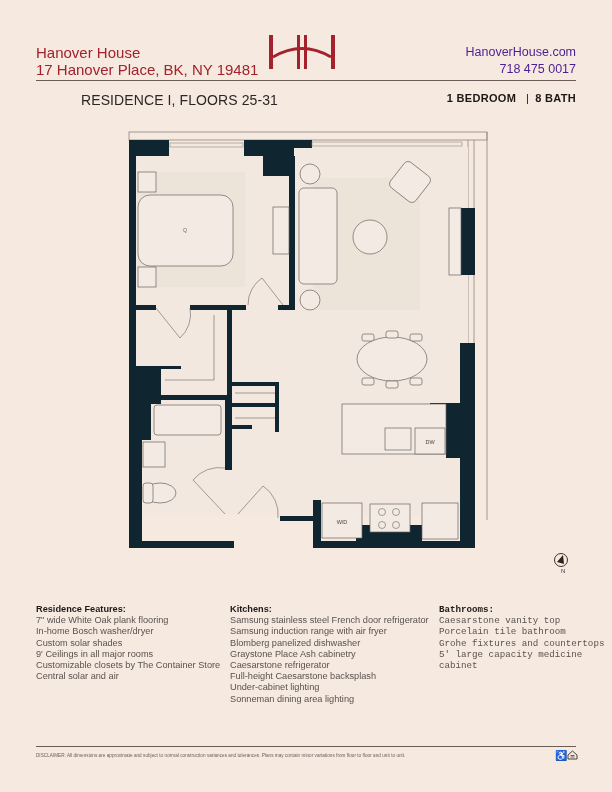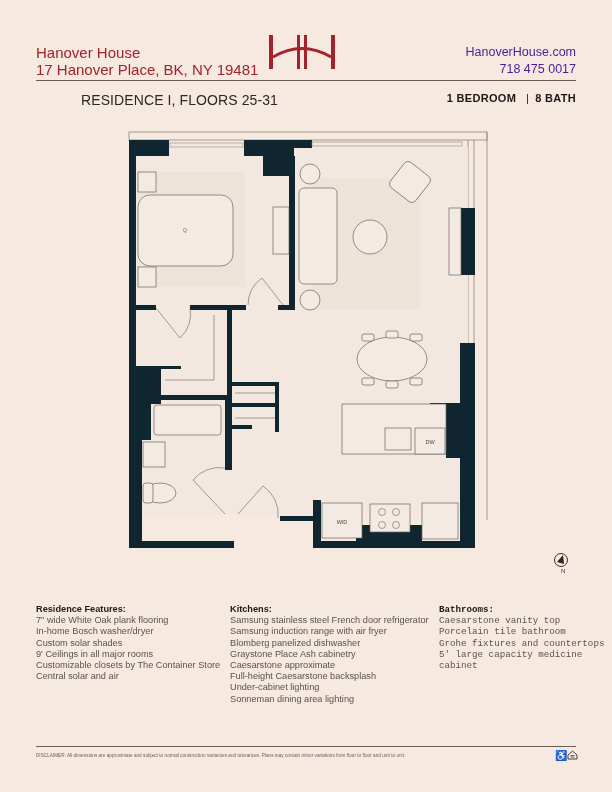--- a/index.html
+++ b/index.html
@@ -193,21 +193,21 @@
   </ul>
 </div>
 
 <div class="abs features col2">
   <h3>Kitchens:</h3>
   <ul>
     <li>Samsung stainless steel French door refrigerator</li>
     <li>Samsung induction range with air fryer</li>
     <li>Blomberg panelized dishwasher</li>
     <li>Graystone Place Ash cabinetry</li>
-    <li>Caesarstone approximate</li>
+    <li>Caesarstone refrigerator</li>
     <li>Full-height Caesarstone backsplash</li>
     <li>Under-cabinet lighting</li>
     <li>Sonneman dining area lighting</li>
   </ul>
 </div>
 
 <div class="abs features col3">
   <h3>Bathrooms:</h3>
   <ul>
     <li>Caesarstone vanity top</li>

